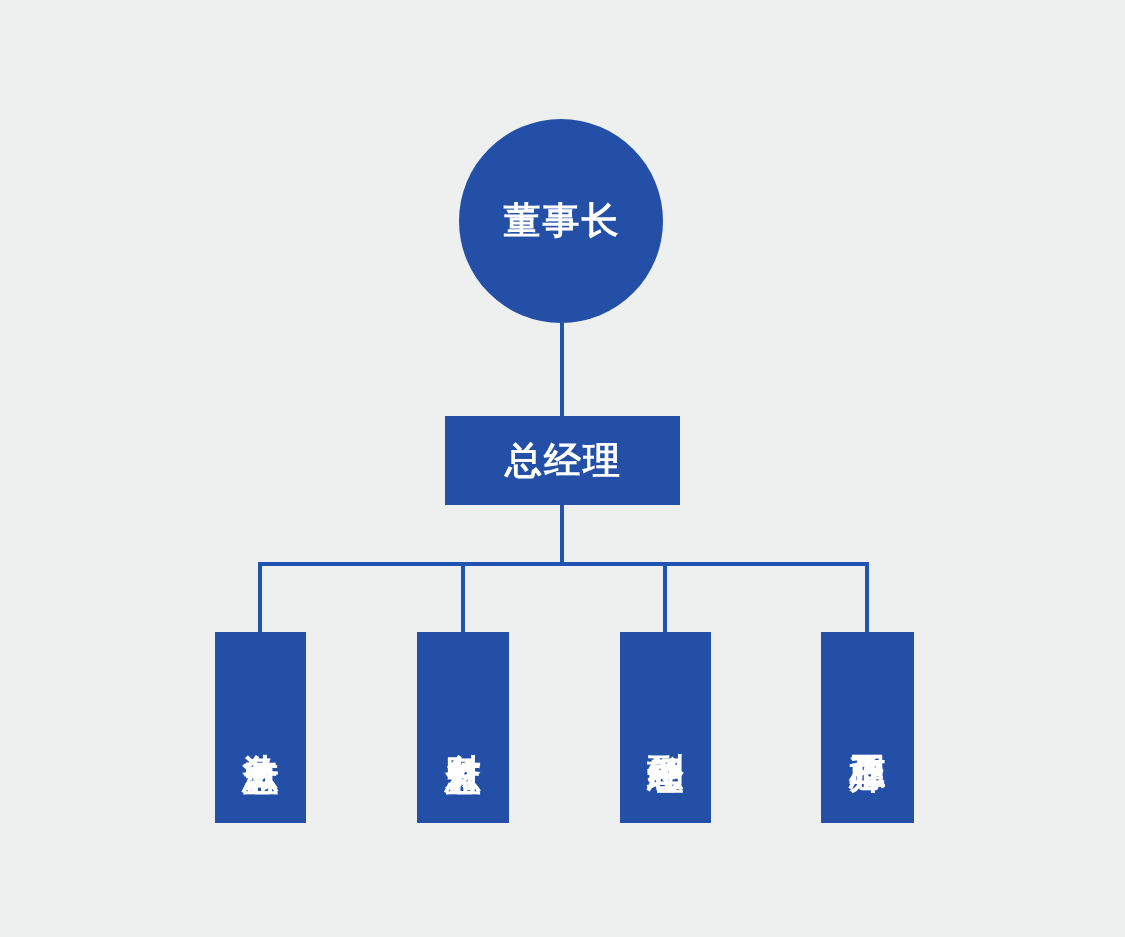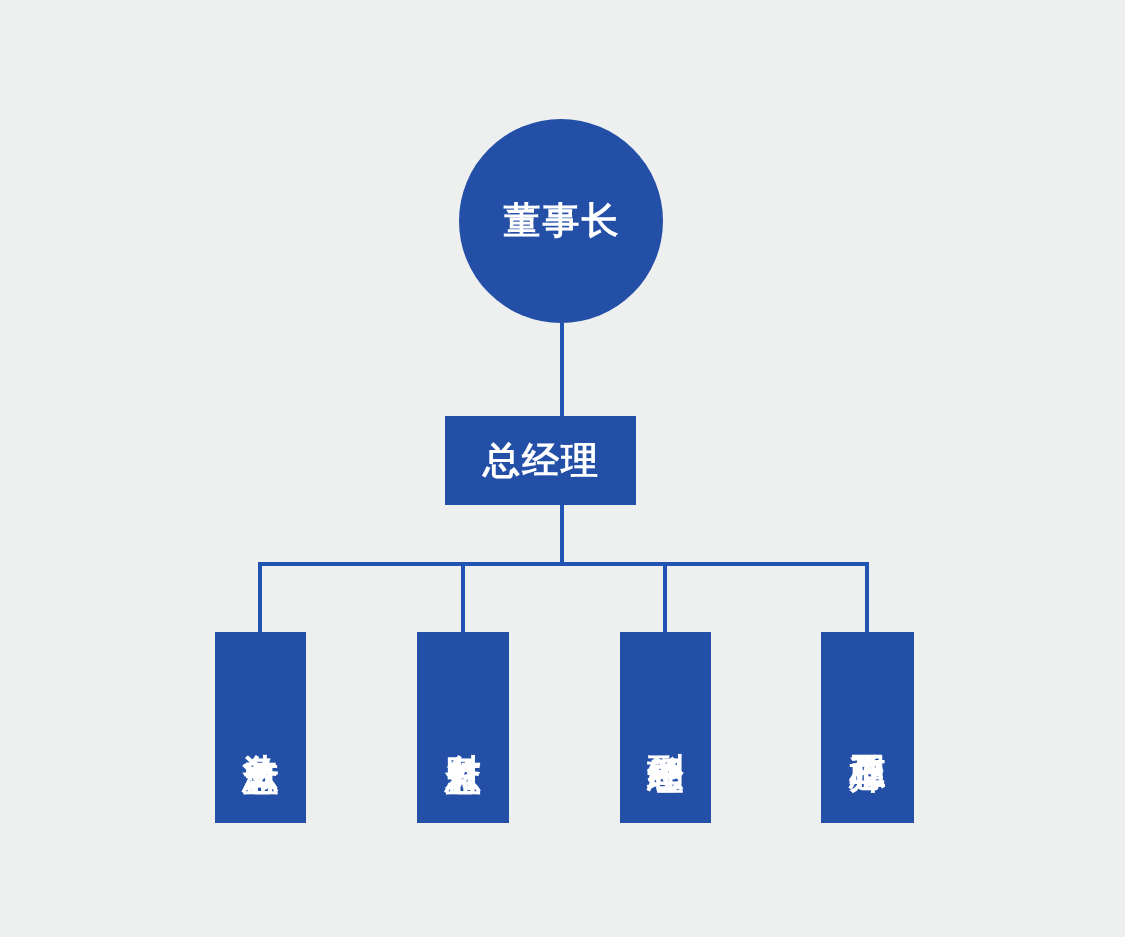--- a/index.html
+++ b/index.html
@@ -28,21 +28,21 @@
     justify-content: center;
     color: var(--text);
   }
   .node-circle {
     left: 459px; top: 119px;
     width: 204px; height: 204px;
     border-radius: 50%;
   }
   .node-rect {
     left: 445px; top: 416px;
-    width: 191px; height: 89px;
+    width: 235px; height: 89px;
   }
   .hlabel {
     font-size: 37px;
     font-weight: bold;
     letter-spacing: 2px;
     color: var(--text);
     white-space: nowrap;
     text-indent: 2px; 
   }
   .node-child {

